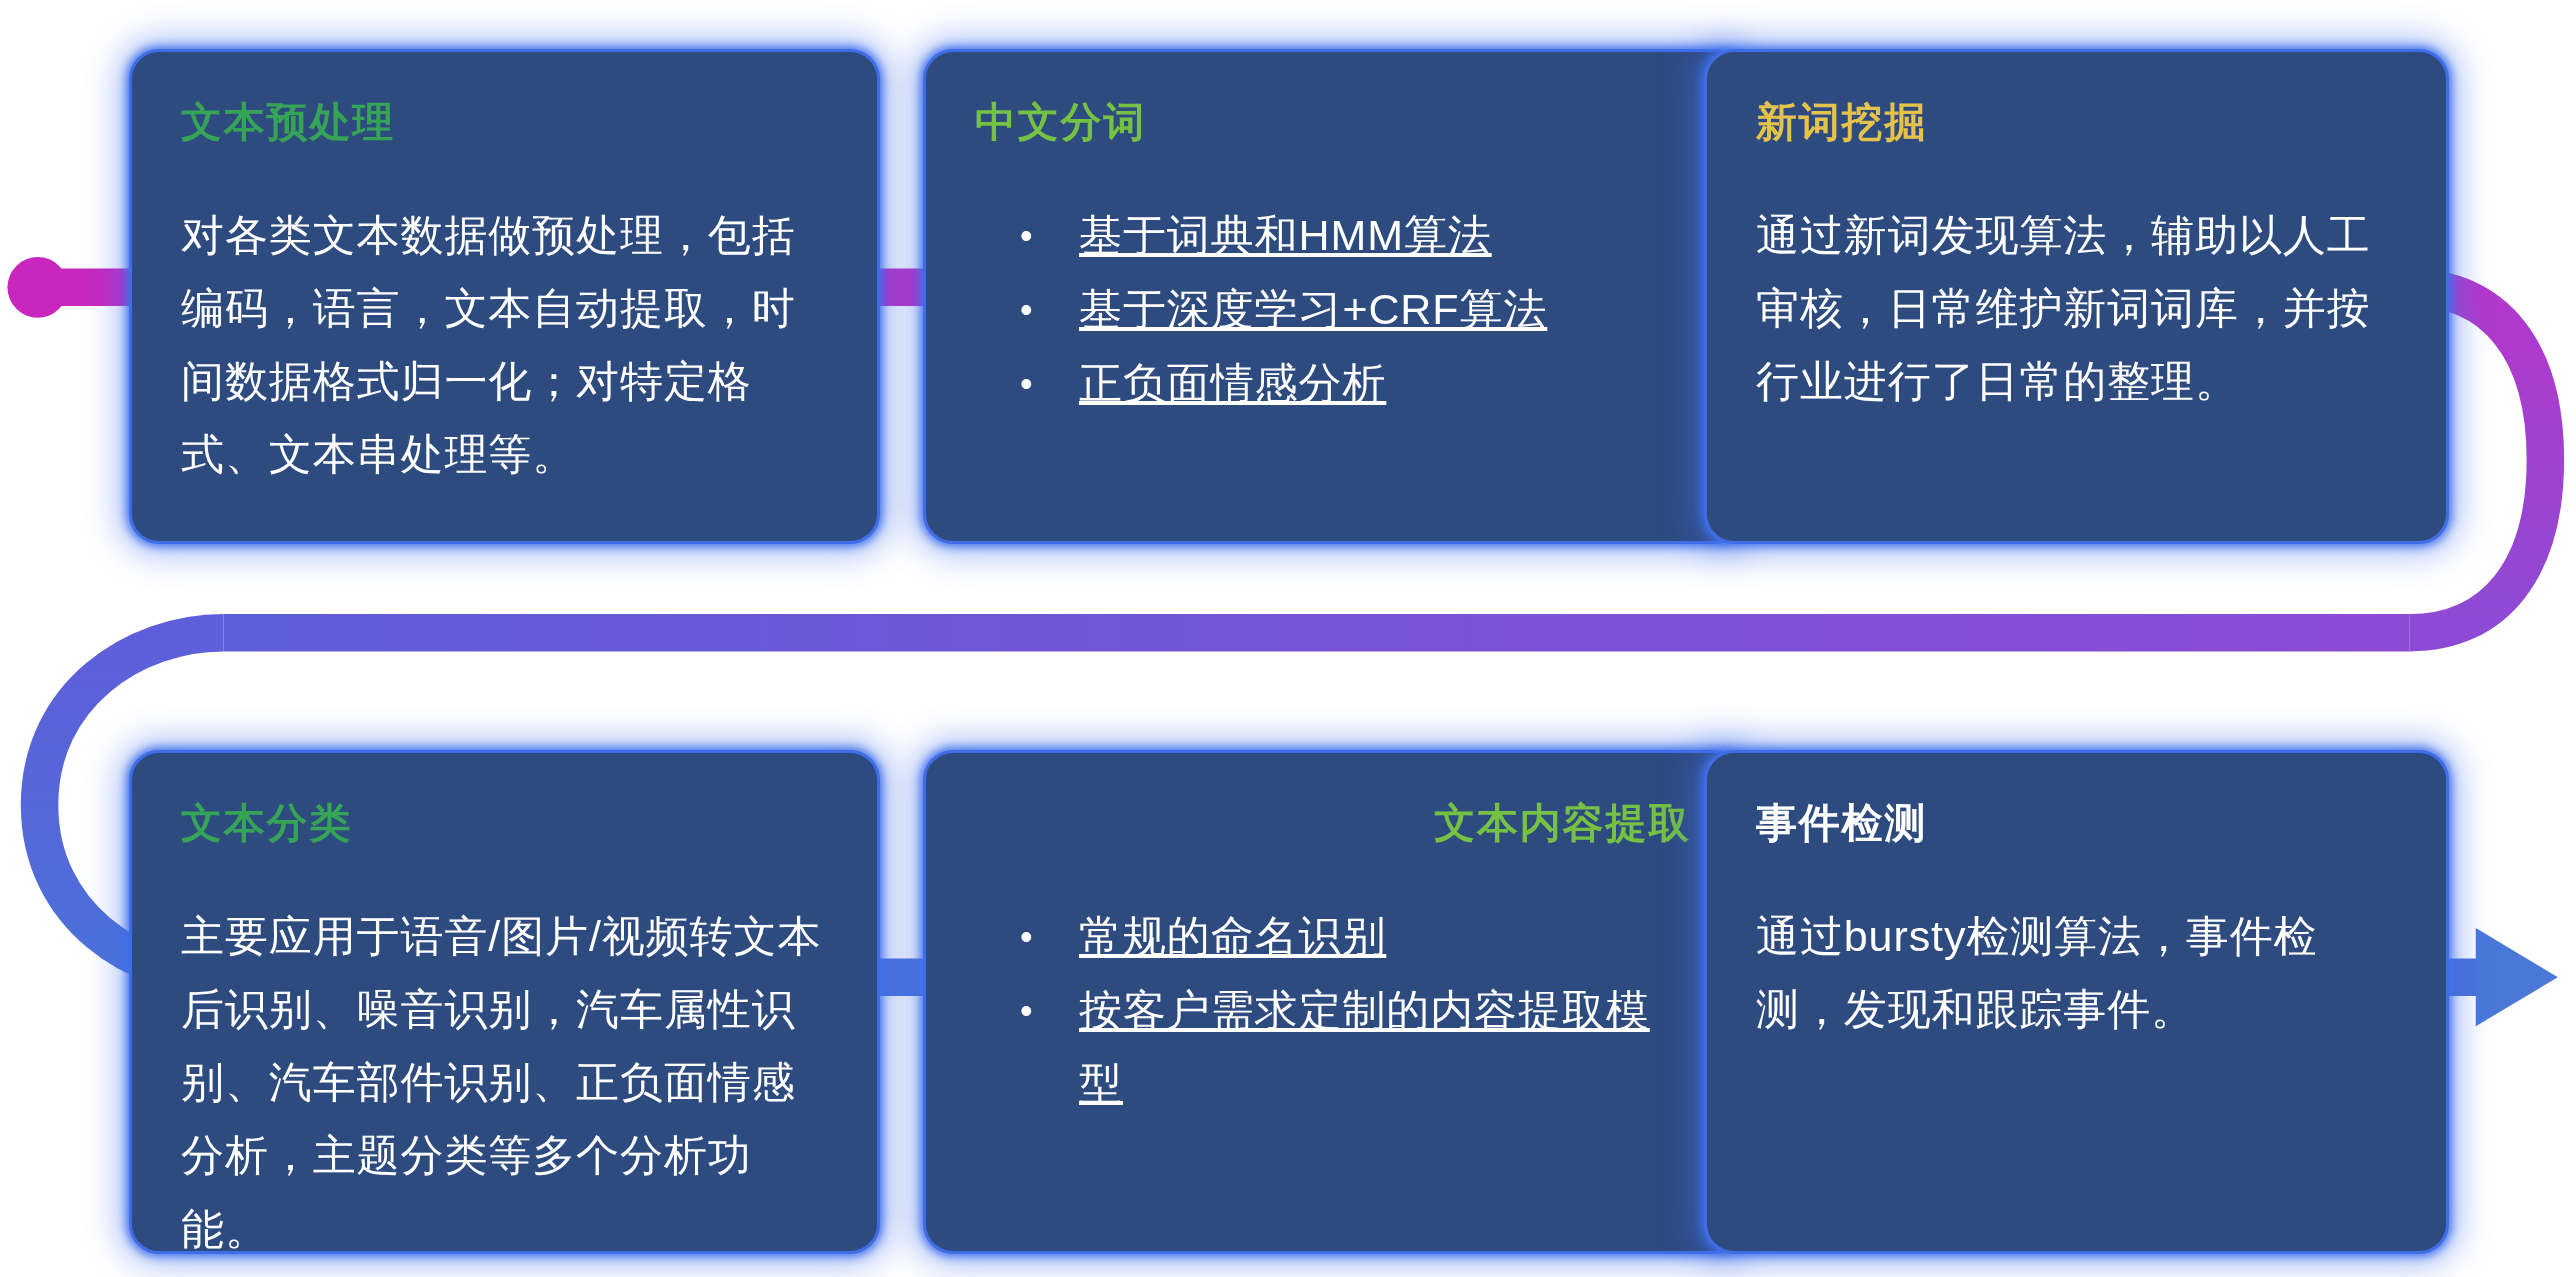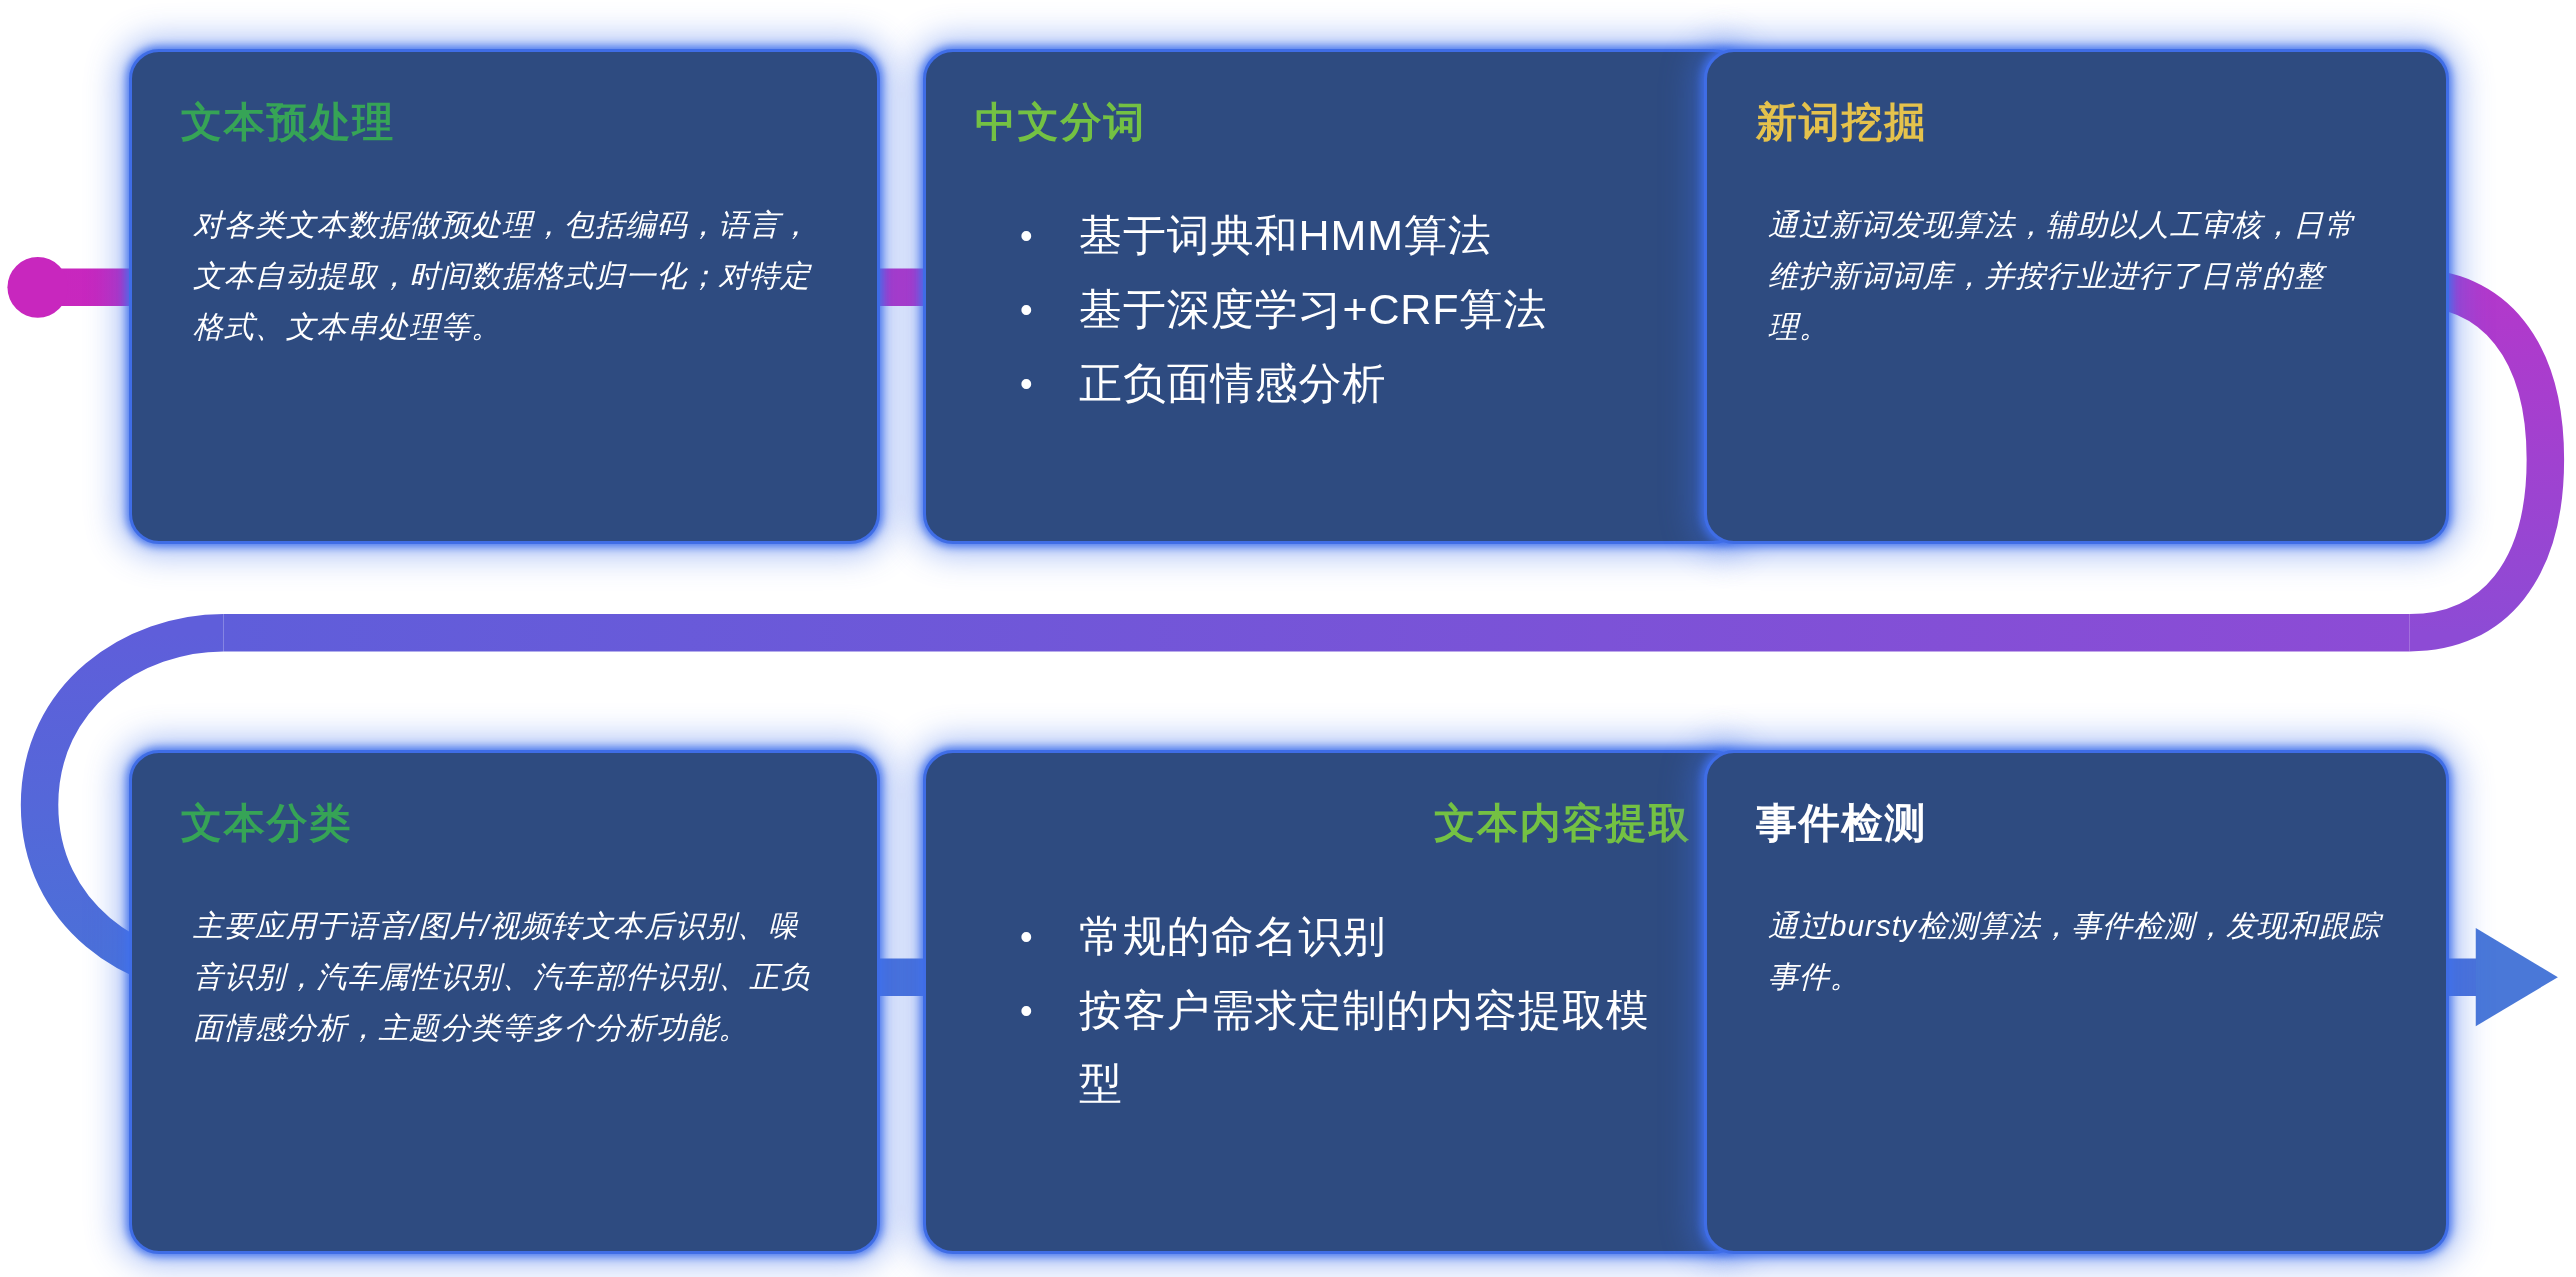--- a/index.html
+++ b/index.html
@@ -41,26 +41,25 @@
   .row2 { top: 750px; height: 504px; }
 
   .card-title {
     margin: 0 0 52px 0;
     font-size: 41px;
     font-weight: 700;
     letter-spacing: 1.8px;
     line-height: 1.2;
   }
   .card-body {
-    margin: 12px;
-    font-size: 30px;
+    margin: 0;
+    font-size: 43px;
     line-height: 1.7;
     letter-spacing: 0.9px;
     color: #ffffff;
-    font-style: italic;
   }
   .bullets {
     list-style: none;
     margin: 0;
     padding: 0 0 0 45px;
   }
   .bullet {
     display: flex;
     align-items: flex-start;
     font-size: 43px;
@@ -68,20 +67,21 @@
     letter-spacing: 0.9px;
   }
   .marker {
     width: 59px;
     flex: 0 0 59px;
     font-size: 36px;
     line-height: 2.05;
   }
   .bullet-text {
     flex: 1 1 auto;
+    text-decoration: underline;
   }
 </style>
 </head>
 <body>
 
 <div class="canvas">
 
   <svg class="pipe" viewBox="0 0 2886 1431" xmlns="http://www.w3.org/2000/svg">
     <defs>
       <linearGradient id="gradTop" gradientUnits="userSpaceOnUse" x1="40" y1="322" x2="2700" y2="322">

